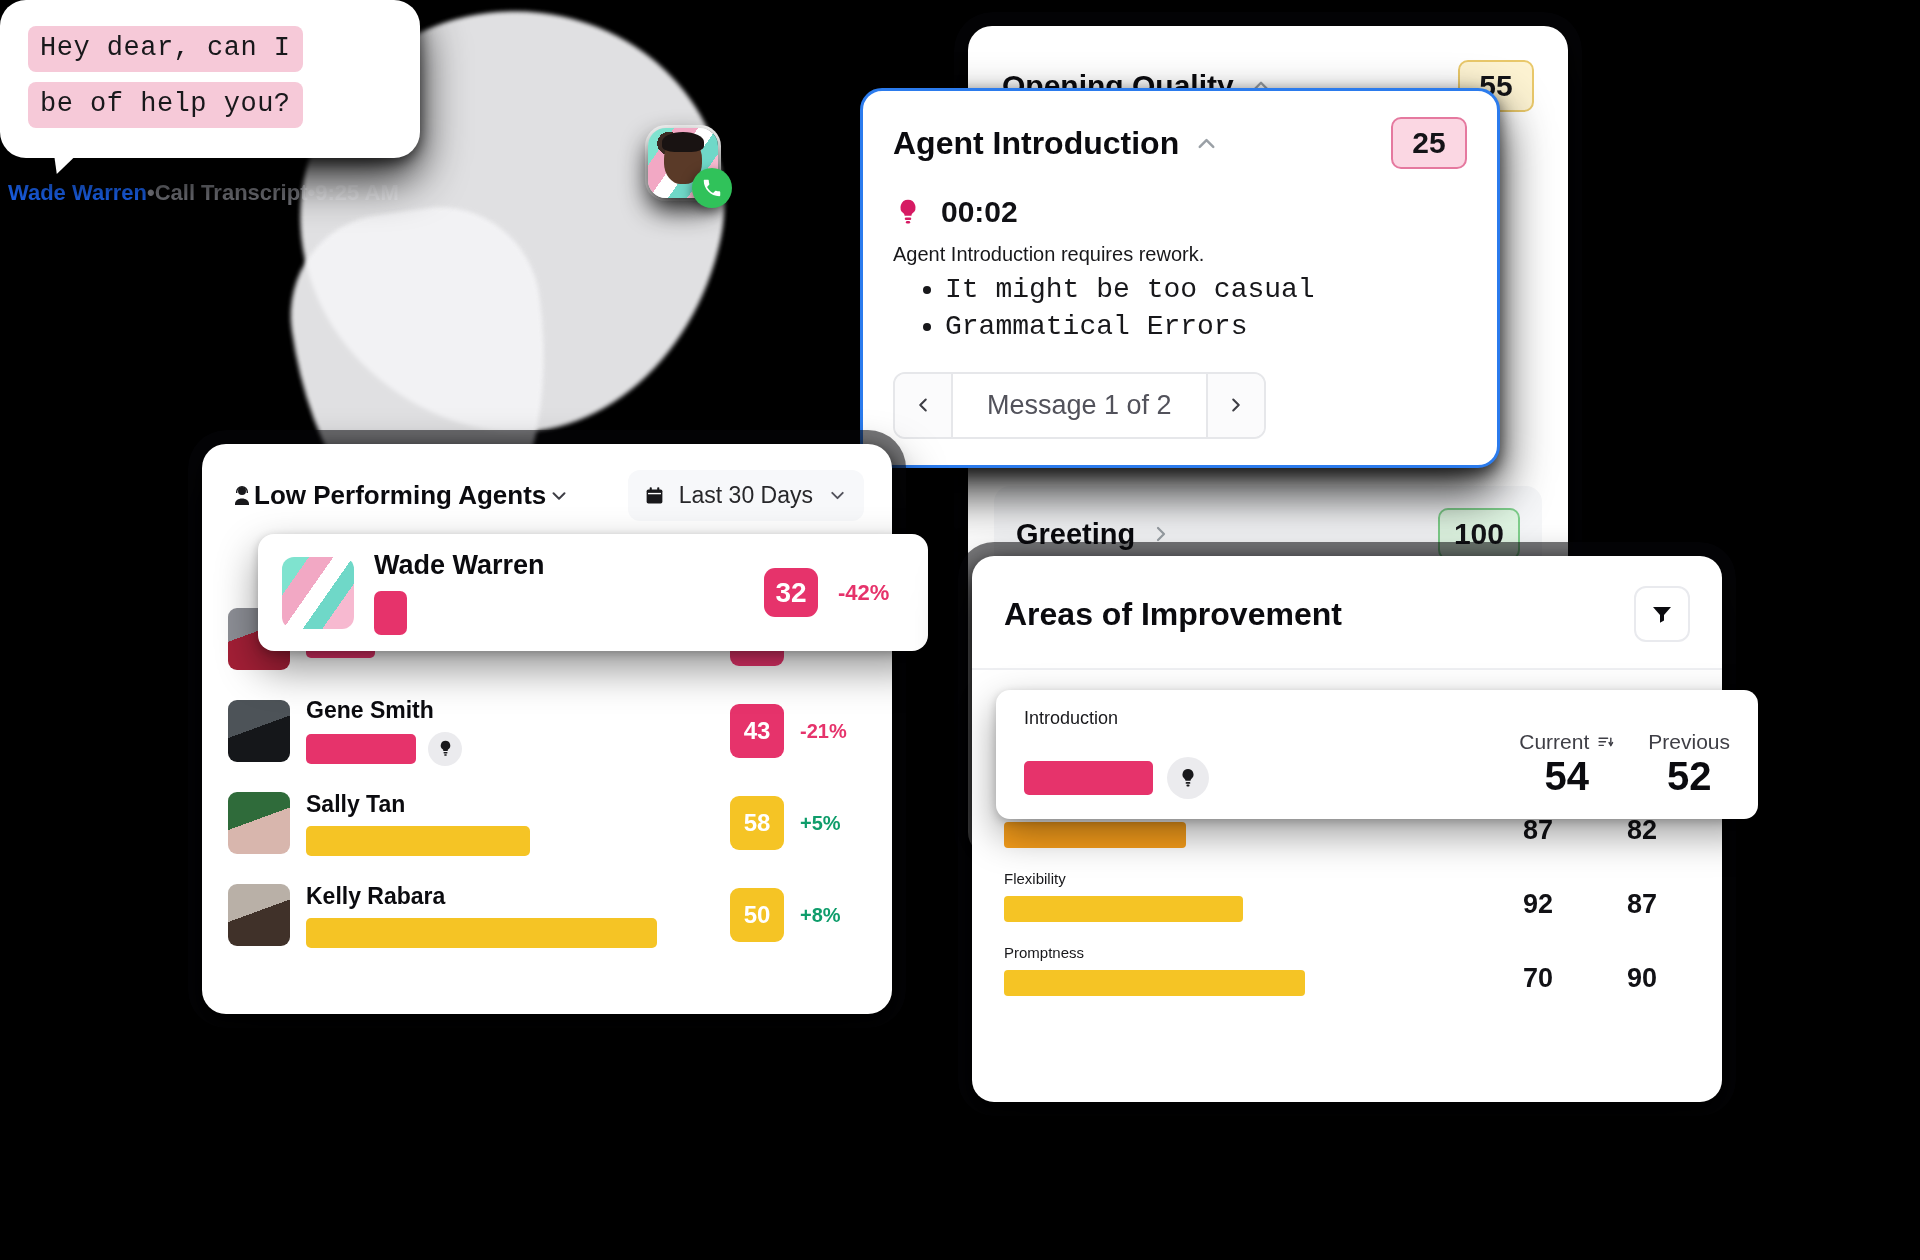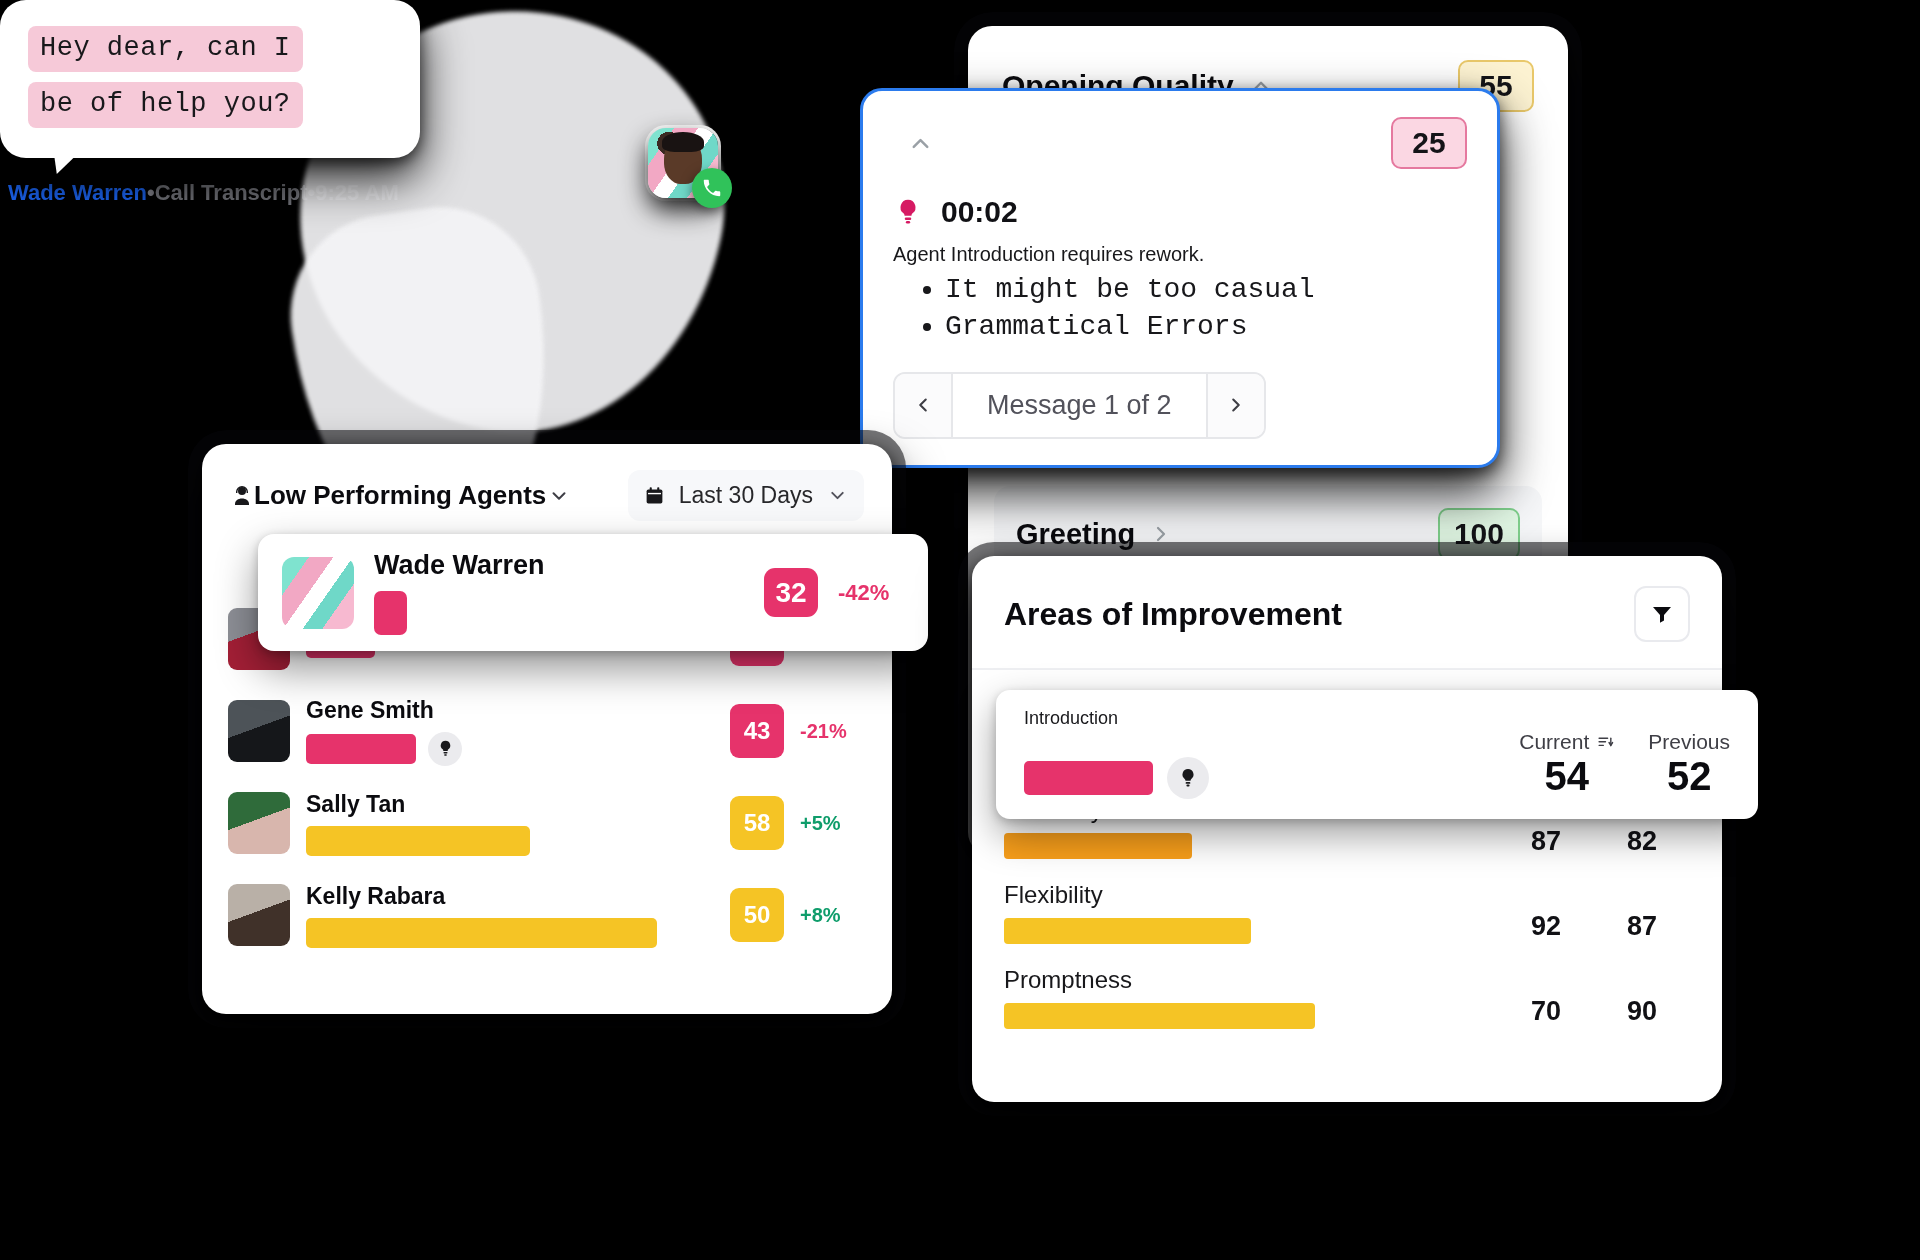--- a/index.html
+++ b/index.html
@@ -230,23 +230,24 @@
   }
   #aoi-title { font-size: 32px; font-weight: 700; color:#0b0b0f; }
   #filter-btn {
     width: 56px; height: 56px; border-radius: 12px;
     border: 2px solid #e9eaee; background:#fff;
     display:flex; align-items:center; justify-content:center; cursor:pointer;
   }
   .metric {
     padding: 10px 32px 12px 32px;
     display:grid; grid-template-columns: 1fr 96px 96px; align-items:end;
+    column-gap: 8px;
   }
   .metric .m-left { grid-column: 1; }
-  .m-name { font-size: 24px; color:#18181b; margin-bottom: 9px; }
+  .m-name { font-size: 15px; color:#18181b; margin-bottom: 9px; }
   .m-bar { height: 26px; border-radius: 4px; }
   .m-bar.pink   { background:#e6336b; }
   .m-bar.orange { background:#f79e1b; }
   .m-bar.yellow { background:#f5c425; }
   .m-val { font-size: 27px; font-weight: 700; color:#111115; text-align:center; padding-bottom:2px; }
 
   
   #intro-float {
     position:absolute; left: 996px; top: 690px; width: 762px;
     background:#ffffff; border-radius: 14px; padding: 18px 28px 20px 28px;
@@ -318,20 +319,21 @@
   </div>
   <div id="call-badge">
     <svg class="svg-ico" width="22" height="22" viewBox="0 0 24 24" fill="#ffffff">
         <path d="M6.6 10.8c1.4 2.8 3.8 5.1 6.6 6.6l2.2-2.2c.3-.3.7-.4 1-.2 1.1.4 2.4.6 3.6.6.6 0 1 .4 1 1V20c0 .6-.4 1-1 1C10.7 21 3 13.3 3 3.9c0-.5.4-1 1-1h3.5c.6 0 1 .5 1 1 0 1.3.2 2.5.6 3.6.1.4 0 .8-.2 1l-2.3 2.3z"></path>
       </svg>
   </div>
 
   <div id="agent-intro">
     <div id="agent-intro-head">
       <div style="display:flex;align-items:center;">
+        <span id="agent-intro-title">Agent Introduction</span>
         <span class="chev">
           <svg class="svg-ico" width="27" height="27" viewBox="0 0 24 24" fill="none" stroke="#9aa0a6" stroke-width="2.2" stroke-linecap="round" stroke-linejoin="round">
               <polyline points="18 15 12 9 6 15"></polyline>
             </svg>
         </span>
       </div>
       <span class="badge pink">25</span>
     </div>
 
     <div class="ai-time-row">

